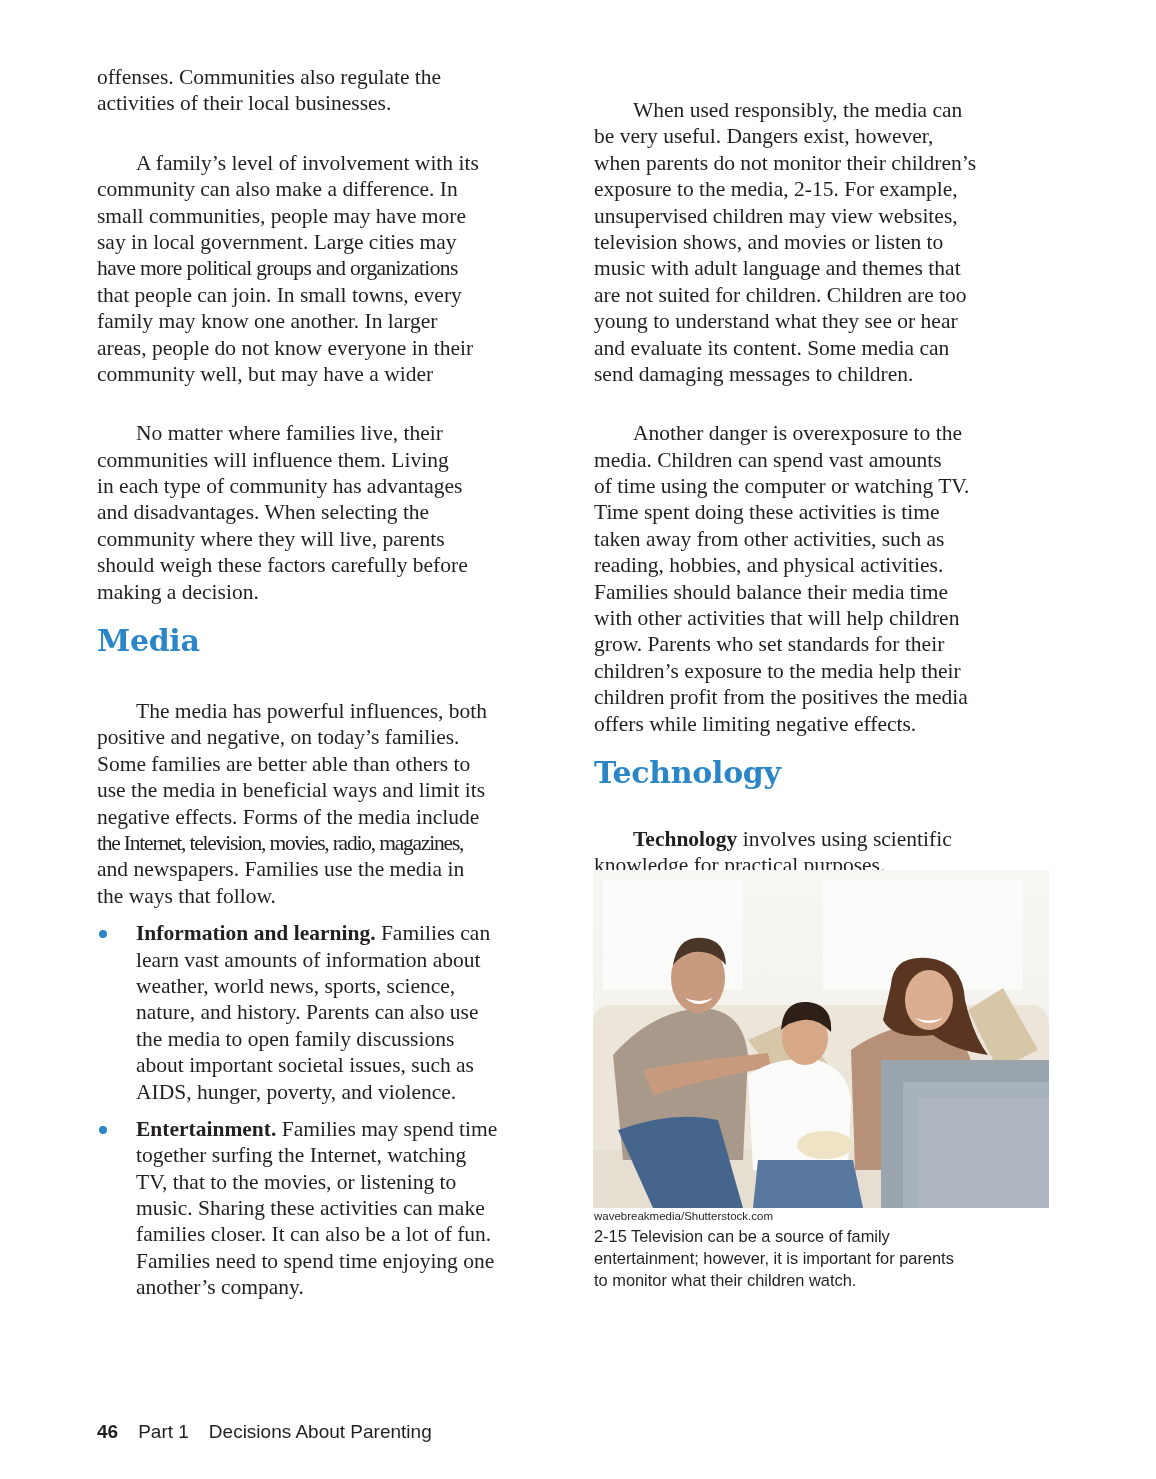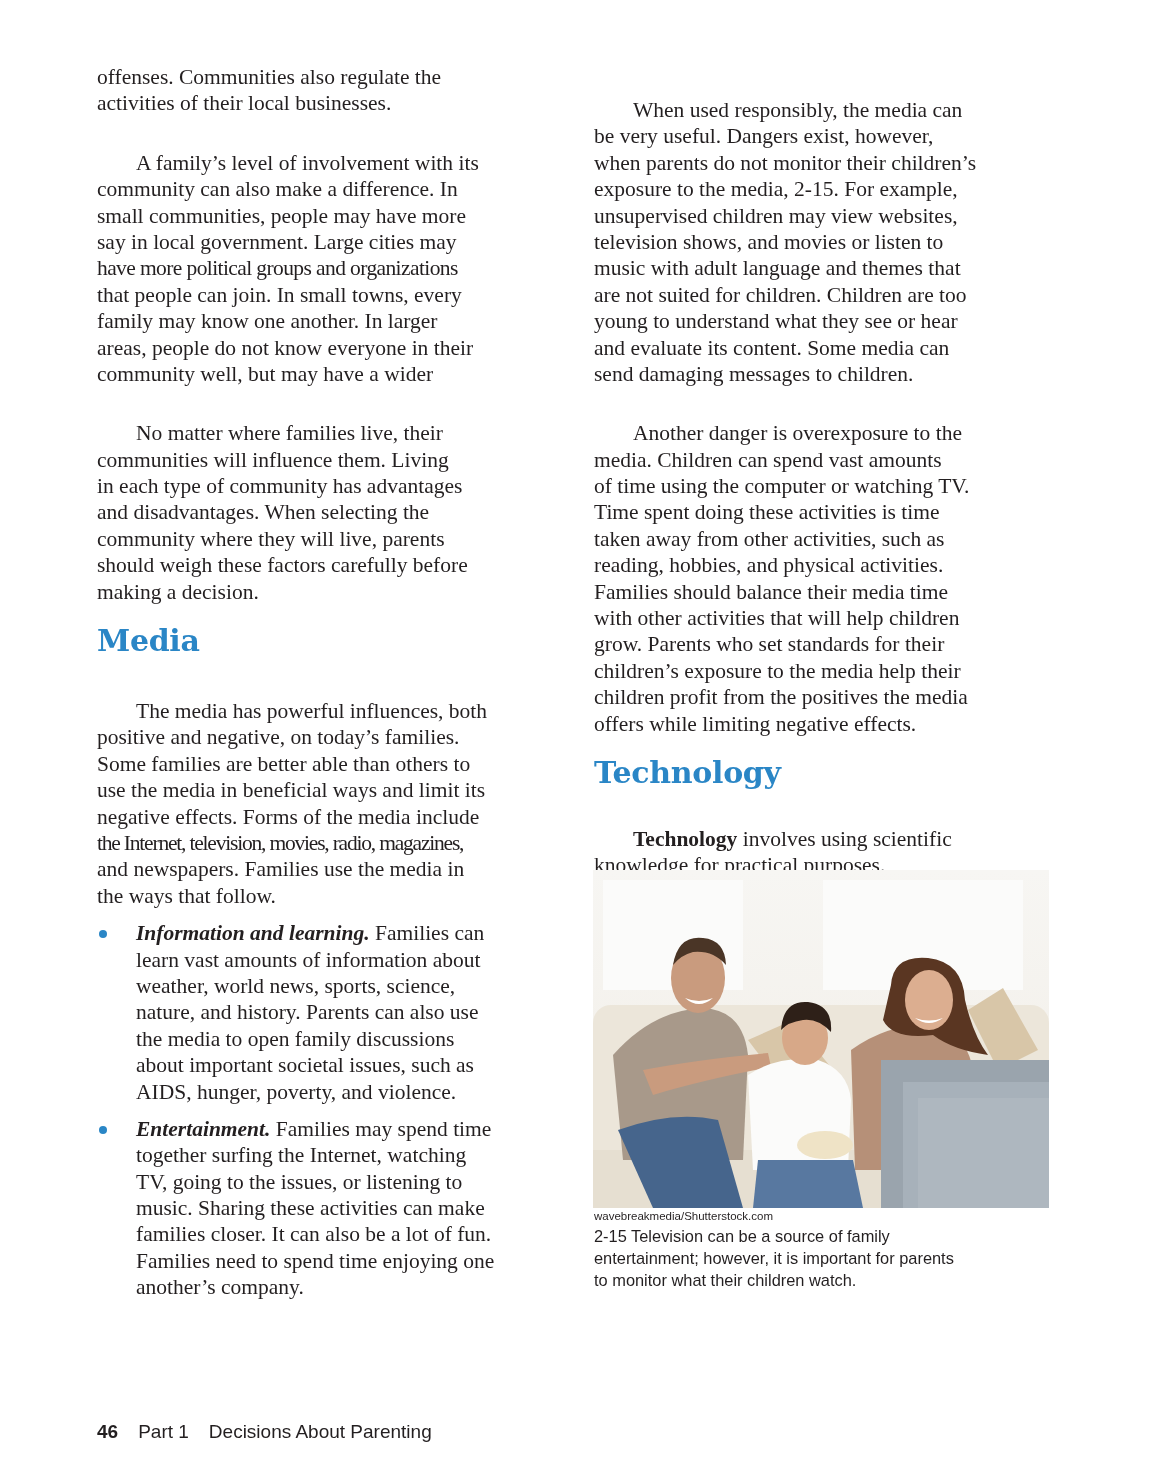--- a/index.html
+++ b/index.html
@@ -29,21 +29,21 @@
       letter-spacing: -0.3px;
     }
     .gap-before-heading { height: 16px; }
     .gap-after-heading { height: 4px; }
     .bullet-item { position: relative; padding-left: 39px; margin-top: 11px; }
     .bullet-dot {
       position: absolute; left: 2px; top: 10px;
       width: 8px; height: 8px; border-radius: 50%;
       background: #2a86c6;
     }
-    .bi { font-style: italic; font-weight: bold; }
+    .bi { font-weight: bold; }
     .b { font-weight: bold; }
     .figure {
       position: absolute; left: 593px; top: 870px; width: 456px; height: 338px;
       overflow: hidden; background: #f4f1ec;
     }
     .credit {
       position: absolute; left: 594px; top: 1209px;
       font-family: "Liberation Sans", "DejaVu Sans", sans-serif;
       font-size: 11.5px; color: #231f20; line-height: 14px;
     }
@@ -115,21 +115,21 @@
       <div class="line">nature, and history. Parents can also use</div>
       <div class="line">the media to open family discussions</div>
       <div class="line">about important societal issues, such as</div>
       <div class="line">AIDS, hunger, poverty, and violence.</div>
     </div>
 
     <div class="bullet-item">
       <span class="bullet-dot"></span>
       <div class="line"><span class="bi">Entertainment.</span><span> Families may spend time</span></div>
       <div class="line">together surfing the Internet, watching</div>
-      <div class="line">TV, going to the issues, or listening to</div>
+      <div class="line">TV, that to the movies, or listening to</div>
       <div class="line">music. Sharing these activities can make</div>
       <div class="line">families closer. It can also be a lot of fun.</div>
       <div class="line">Families need to spend time enjoying one</div>
       <div class="line">another’s company.</div>
     </div>
   </div>
 
   <div class="col col-right">
     <div>
       <div class="line indent">When used responsibly, the media can</div>

